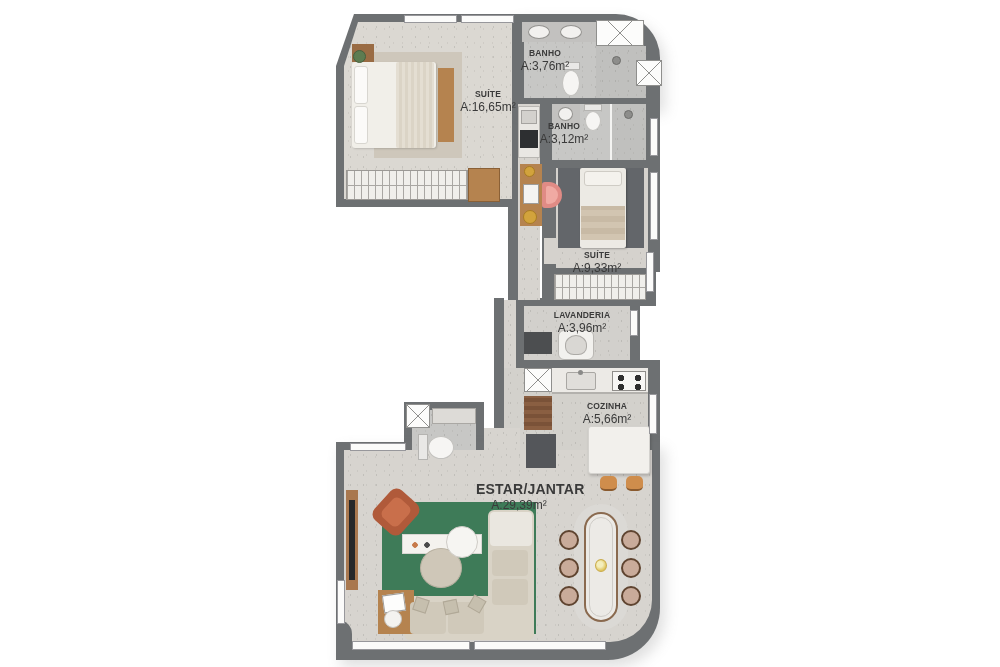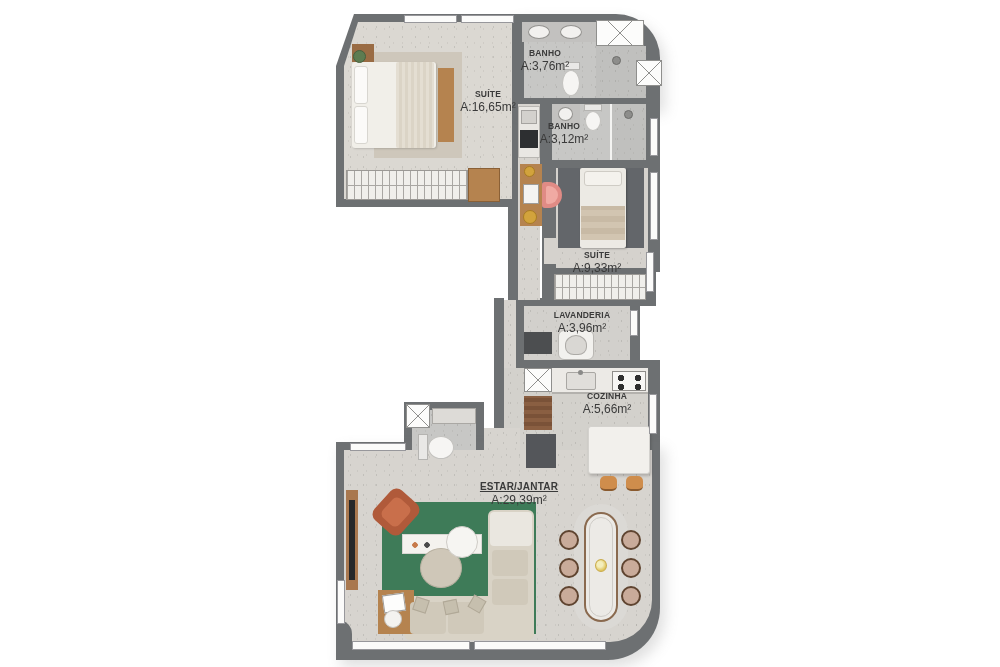--- a/index.html
+++ b/index.html
@@ -190,22 +190,22 @@
     <span class="ar">A:3,12m²</span>
   </div>
   <div class="lbl" style="left:559px;top:250px;width:76px;">
     <span class="nm">SUÍTE</span>
     <span class="ar">A:9,33m²</span>
   </div>
   <div class="lbl" style="left:536px;top:310px;width:92px;">
     <span class="nm">LAVANDERIA</span>
     <span class="ar">A:3,96m²</span>
   </div>
-  <div class="lbl" style="left:569px;top:391px;width:76px;">
+  <div class="lbl" style="left:569px;top:401px;width:76px;">
     <span class="nm">COZINHA</span>
     <span class="ar">A:5,66m²</span>
   </div>
   <div class="lbl" style="left:476px;top:480px;width:86px;">
-    <span class="nm" style="font-size:10px;text-decoration:underline;">ESTAR/JANTAR</span>
+    <span class="nm" style="font-size:14px;">ESTAR/JANTAR</span>
     <span class="ar">A:29,39m²</span>
   </div>
 
 </div>
 
 </body></html>

